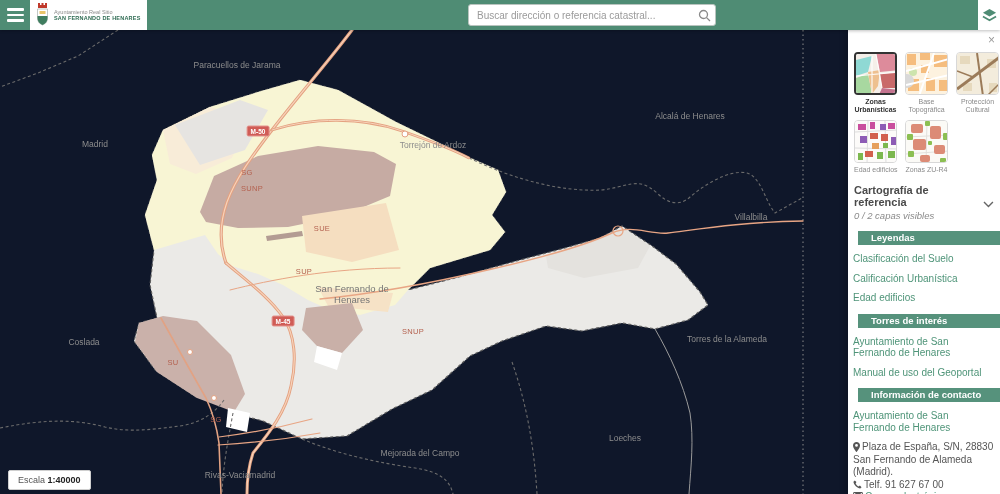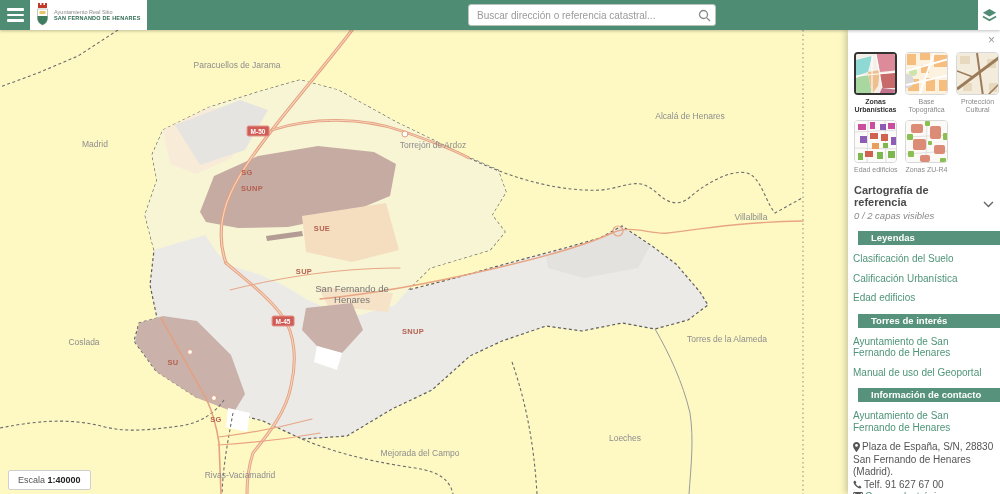--- a/index.html
+++ b/index.html
@@ -21,26 +21,26 @@
   .searchwrap { position:absolute; left:468px; top:4px; width:248px; height:22px; background:#fff;
                 border:1px solid #b9c4bf; border-radius:3px; display:flex; align-items:center; }
   .searchwrap input { flex:1; border:none; outline:none; font-size:10px; color:#444;
                       padding:0 4px 0 8px; background:transparent; font-family:"Liberation Sans",sans-serif;}
   .searchwrap input::placeholder { color:#9a9a9a; }
   .search-ico { width:22px; display:flex; justify-content:center; align-items:center; cursor:pointer; }
   .layers-btn { position:absolute; right:0; top:0; width:22px; height:30px; background:#fff;
                 display:flex; align-items:center; justify-content:center; cursor:pointer; }
 
   
-  .map { position:absolute; left:0; top:30px; width:848px; height:464px; background:#fef9c3; }
+  .map { position:absolute; left:0; top:30px; width:848px; height:464px; background:#0f172a; }
   .map svg { position:absolute; left:0; top:0; }
   .place { position:absolute; transform:translate(-50%,-50%); font-size:8.5px; color:#8d8d8d;
            white-space:nowrap; z-index:5; }
   .place.big { font-size:9.5px; color:#757575; white-space:normal; width:98px; text-align:center; }
-  .zlabel { position:absolute; transform:translate(-50%,-50%); font-size:7.5px; font-weight:700;
+  .zlabel { position:absolute; transform:translate(-50%,-50%); font-size:7.5px; font-weight:400;
             color:#b4614f; letter-spacing:.3px; z-index:5; }
   .badge { position:absolute; transform:translate(-50%,-50%); font-size:6.5px; font-weight:bold;
            color:#fff; background:#d05c56; border:1px solid #e4948e; border-radius:2px;
            padding:1px 3px; z-index:6; }
   .scalebox { position:absolute; left:8px; bottom:4px; background:#fff; border:1px solid #cfcfcf;
               border-radius:2px; padding:4px 9px; font-size:9px; color:#555; z-index:10;text-align:right; }
   .scalebox b { color:#222; }
 
   
   .sidebar { position:absolute; left:848px; top:30px; width:152px; height:464px; background:#fff;
@@ -340,21 +340,21 @@
     <div class="sec-bar">Información de contacto</div>
     <a class="slink">Ayuntamiento de San Fernando de Henares</a>
 
     <div class="contact">
       <div class="row">
         <svg width="7" height="10" viewBox="0 0 7 10">
           <path d="M3.5,0 C1.5,0 0,1.5 0,3.4 C0,6 3.5,10 3.5,10 C3.5,10 7,6 7,3.4 C7,1.5 5.5,0 3.5,0 Z M3.5,4.8 A1.4,1.4 0 1 1 3.5,2 A1.4,1.4 0 0 1 3.5,4.8 Z" fill="#555"></path>
         </svg>
         <span>Plaza de España, S/N, 28830</span>
       </div>
-      <div>San Fernando de Henares (Madrid).</div>
+      <div>San Fernando de Alameda (Madrid).</div>
       <div class="row">
         <svg width="9" height="9" viewBox="0 0 10 10">
           <path d="M2,0.5 L3.8,2.3 L2.9,3.9 C3.4,5.1 4.9,6.6 6.1,7.1 L7.7,6.2 L9.5,8 L8,9.5 C5,9.5 0.5,5 0.5,2 Z" fill="#555"></path>
         </svg>
         <span>Telf. 91 627 67 00</span>
       </div>
       <div class="row">
         <svg width="10" height="8" viewBox="0 0 10 8">
           <rect x="0" y="0" width="10" height="8" rx="1" fill="#555"></rect>
           <path d="M0.5,0.8 L5,4 L9.5,0.8" stroke="#fff" stroke-width="0.8" fill="none"></path>

